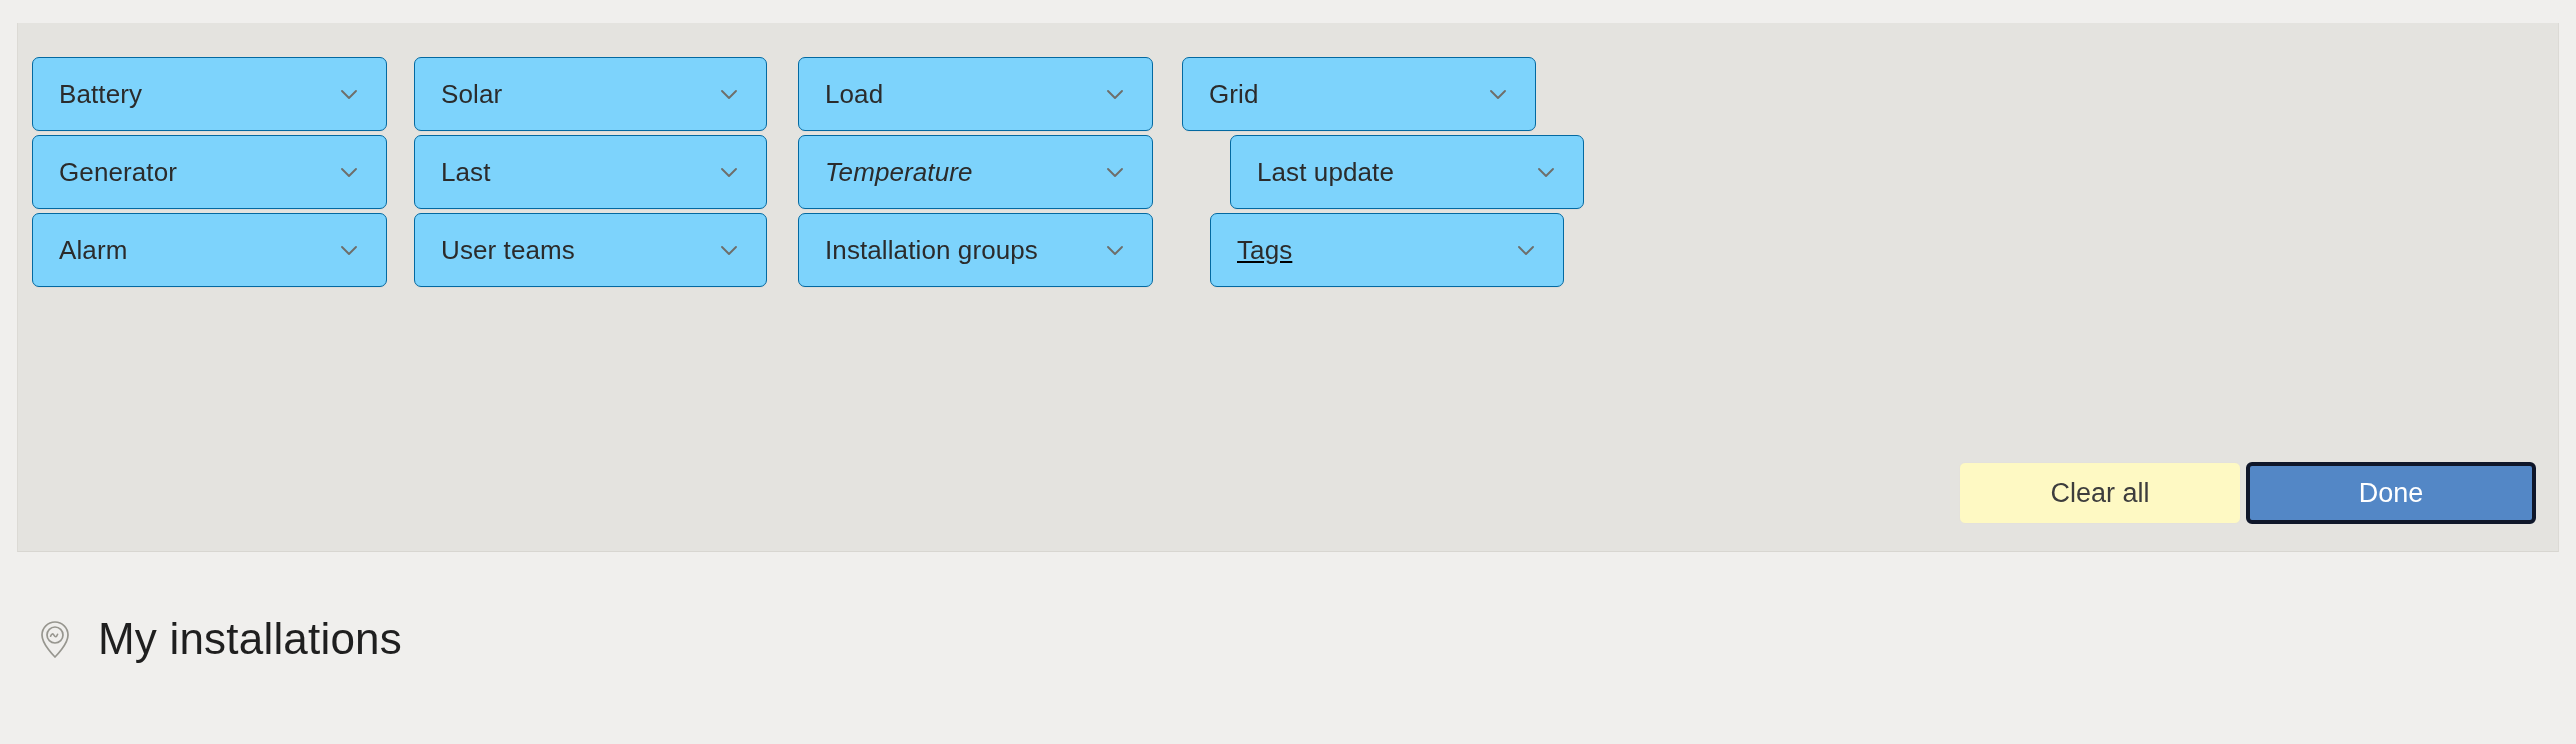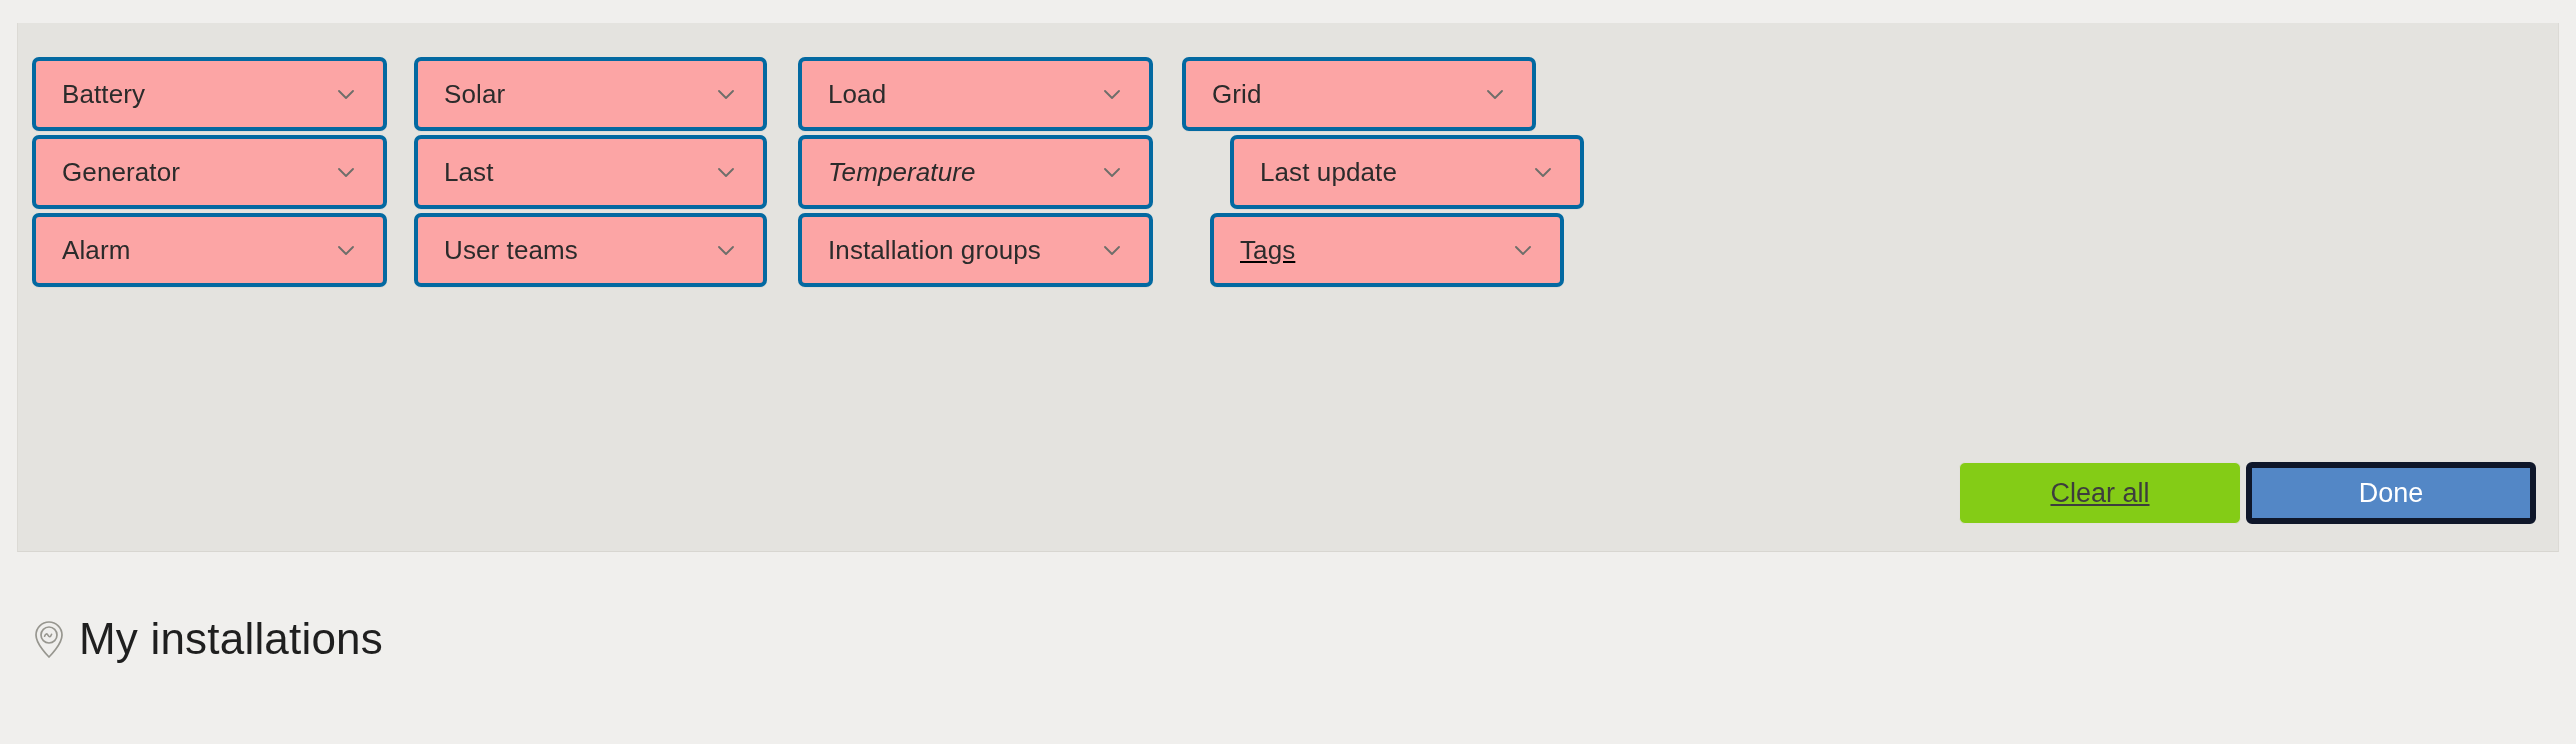--- a/index.html
+++ b/index.html
@@ -41,22 +41,22 @@
     display: flex;
     align-items: flex-start;
   }
 
   .filter-cell {
     flex: 0 0 auto;
     display: flex;
   }
 
   .select-box {
-    background: #fca5a5;
-    border: 4px solid #0369a1;
+    background: #7dd3fc;
+    border: 1px solid #0369a1;
     border-radius: 7px;
     height: 74px;
     display: flex;
     align-items: center;
     justify-content: space-between;
     padding: 0 24px 0 26px;
     box-shadow: 0 1px 1px rgba(0,0,0,0.035);
     cursor: pointer;
     user-select: none;
   }
@@ -94,50 +94,49 @@
     display: flex;
     align-items: center;
     justify-content: center;
     cursor: pointer;
     user-select: none;
     font-family: "Liberation Sans", sans-serif;
   }
 
   #clear-all-button {
     width: 282px;
-    background: #84cc16;
+    background: #fef9c3;
     border: 1px solid #E3E1DD;
     color: #3D3D3D;
-    text-decoration: underline;
   }
 
   #done-button {
     width: 290px;
     background: #5387C6;
-    border: 6px solid #0f172a;
+    border: 4px solid #0f172a;
     color: #FFFFFF;
   }
 
   
   #toolbar {
     position: absolute;
     left: 0;
     top: 552px;
     width: 2576px;
     height: 193px;
     background: #F0EFED;
   }
 
   #toolbar-left {
     position: absolute;
-    left: 26px;
+    left: 32px;
     top: 62px;
     display: flex;
     align-items: center;
-    gap: 7px;
+    gap: 20px;
   }
 
   #pin-icon { width: 46px; height: 46px; display: block; flex: 0 0 auto; }
   #pin-icon svg { display: block; }
 
   #page-title {
     font-size: 44px;
     color: #1F1F1F;
     font-weight: 400;
     letter-spacing: 0.2px;

